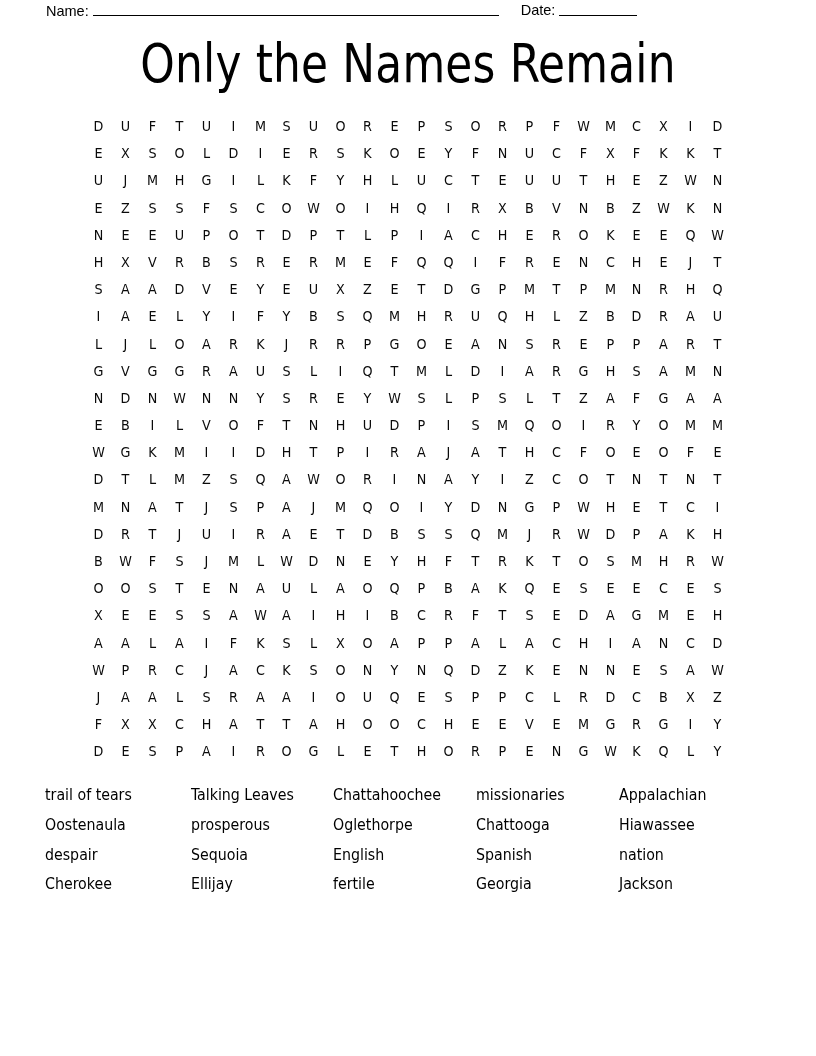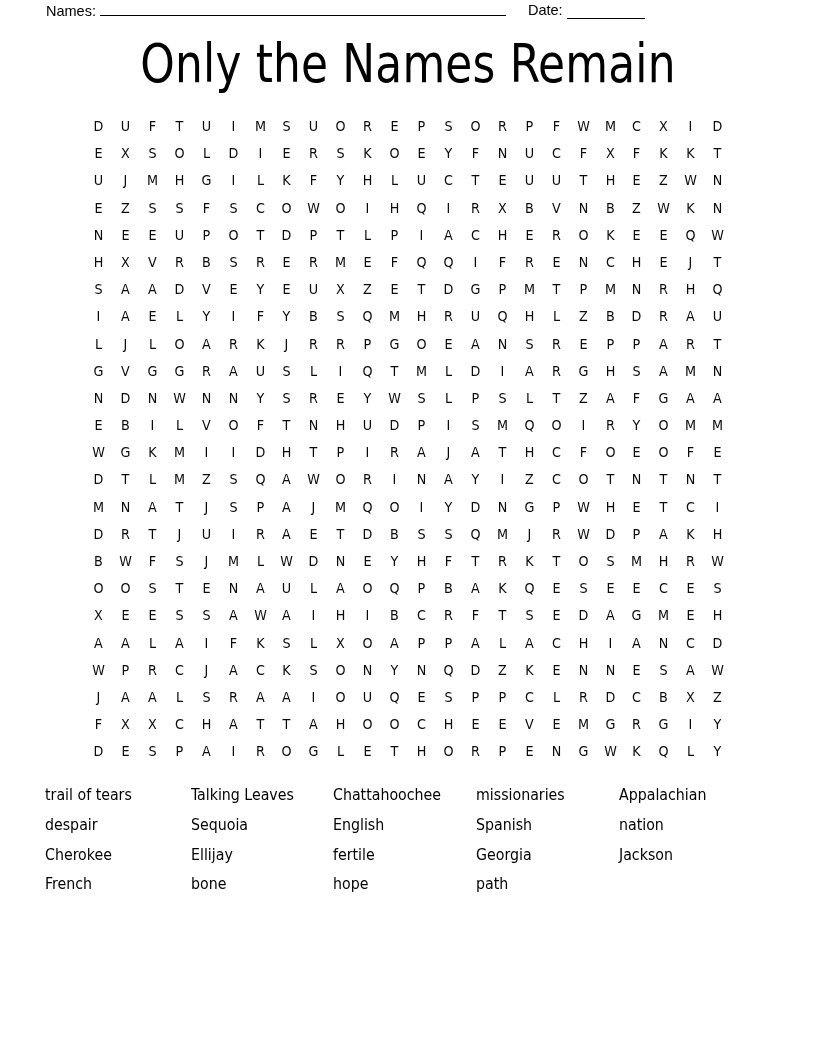--- a/index.html
+++ b/index.html
@@ -28,21 +28,21 @@
     padding-top: 2px;
     box-sizing: border-box;
   }
   .name-block {
     display: flex;
     align-items: baseline;
     margin-left: 46px;
   }
   .date-block {
     display: flex;
-    align-items: flex-end;
+    align-items: flex-start;
     margin-left: 22px;
   }
   .field-label {
     font-family: "Liberation Sans", sans-serif;
     font-size: 14.5px;
     line-height: 17px;
     color: #000;
     white-space: nowrap;
   }
   .rule {
@@ -118,21 +118,21 @@
   .word-cell.c1 { width: 142px; }
   .word-cell.c2 { width: 143px; }
   .word-cell.c3 { width: 143px; }
   .word-cell.c4 { width: 160px; }
 </style>
 </head>
 <body>
 
 <div class="header">
   <div class="name-block">
-    <span class="field-label">Names:</span>
+    <span class="field-label">Name:</span>
     <span class="rule rule-name"></span>
   </div>
   <div class="date-block">
     <span class="field-label">Date:</span>
     <span class="rule rule-date"></span>
   </div>
 </div>
 
 <div class="title">Only the Names Remain</div>
 
@@ -765,33 +765,33 @@
 
 <div class="wordlist">
     <div class="word-row">
       <span class="word-cell c0">trail of tears</span>
       <span class="word-cell c1">Talking Leaves</span>
       <span class="word-cell c2">Chattahoochee</span>
       <span class="word-cell c3">missionaries</span>
       <span class="word-cell c4">Appalachian</span>
     </div>
     <div class="word-row">
+      <span class="word-cell c0">Oostenaula</span>
+      <span class="word-cell c1">prosperous</span>
+      <span class="word-cell c2">Oglethorpe</span>
+      <span class="word-cell c3">Chattooga</span>
+      <span class="word-cell c4">Hiawassee</span>
+    </div>
+    <div class="word-row">
       <span class="word-cell c0">despair</span>
       <span class="word-cell c1">Sequoia</span>
       <span class="word-cell c2">English</span>
       <span class="word-cell c3">Spanish</span>
       <span class="word-cell c4">nation</span>
     </div>
     <div class="word-row">
       <span class="word-cell c0">Cherokee</span>
       <span class="word-cell c1">Ellijay</span>
       <span class="word-cell c2">fertile</span>
       <span class="word-cell c3">Georgia</span>
       <span class="word-cell c4">Jackson</span>
     </div>
-    <div class="word-row">
-      <span class="word-cell c0">French</span>
-      <span class="word-cell c1">bone</span>
-      <span class="word-cell c2">hope</span>
-      <span class="word-cell c3">path</span>
-      <span class="word-cell c4"></span>
-    </div>
   </div>
 
 </body></html>

